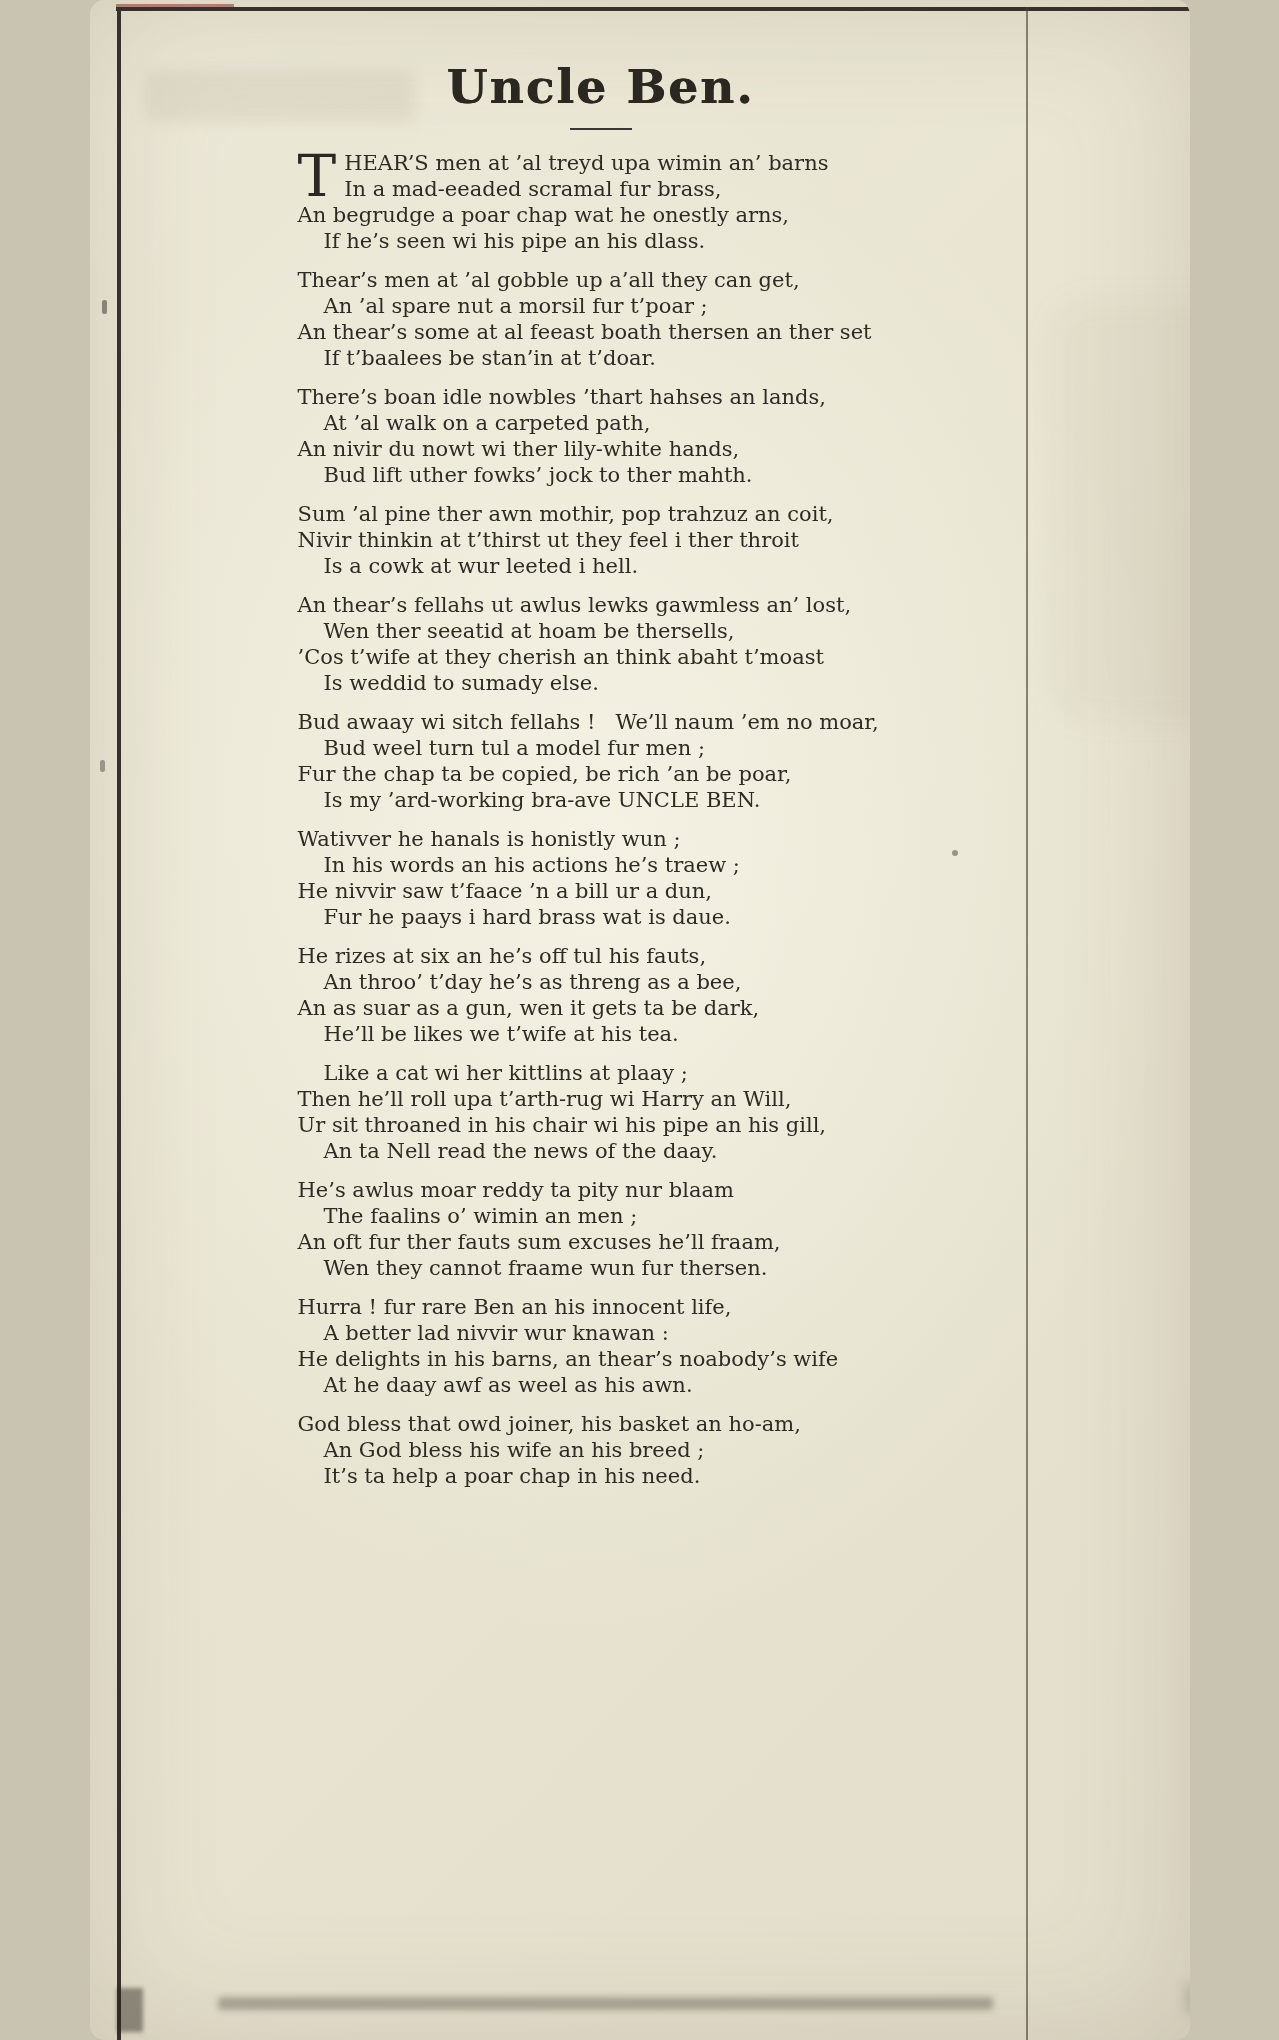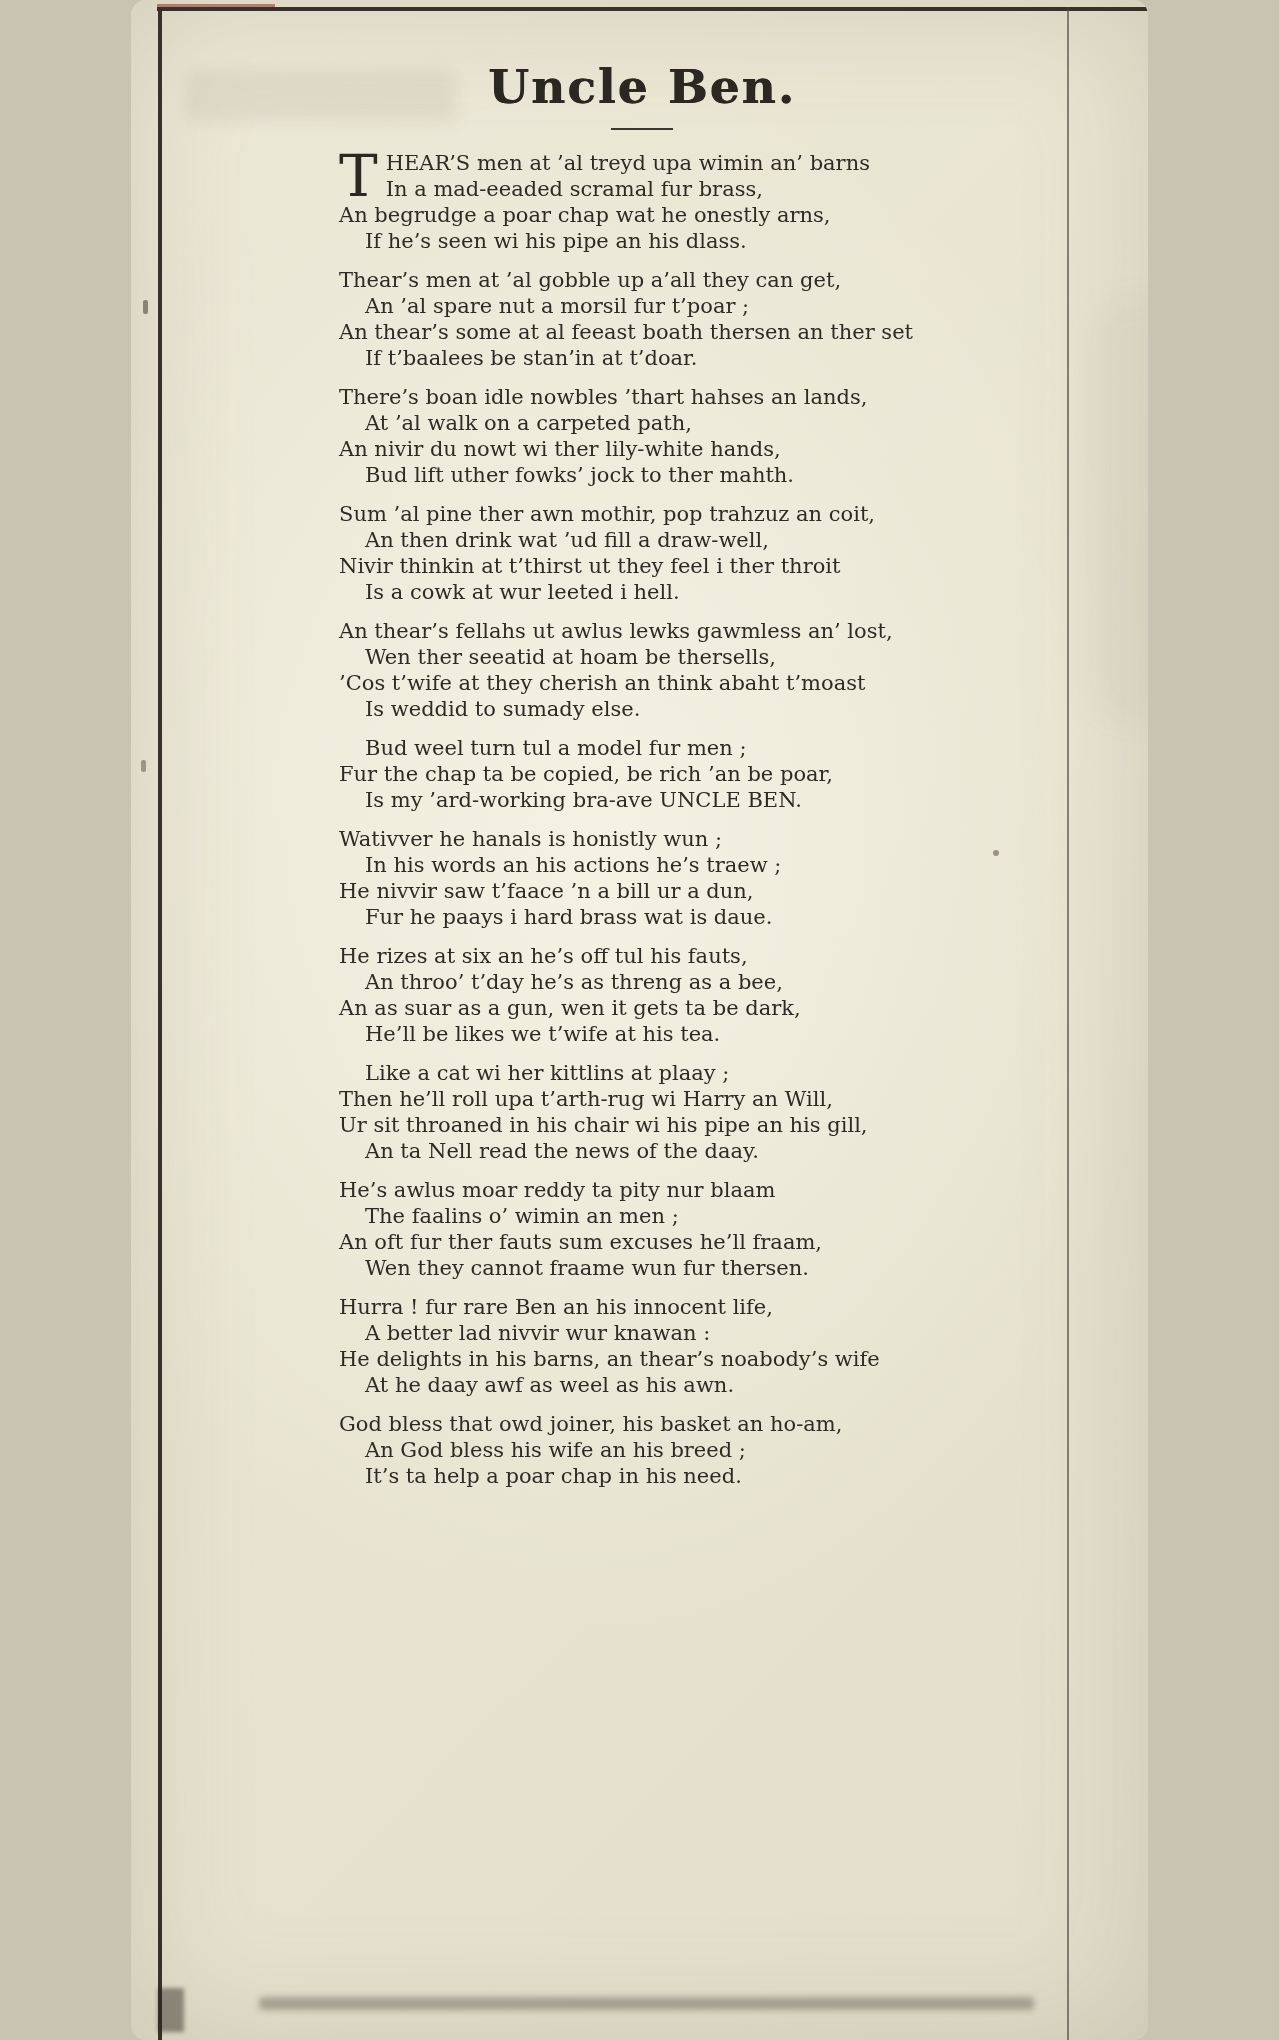--- a/index.html
+++ b/index.html
@@ -1,18 +1,18 @@
 <!DOCTYPE html>
 <html><head>
 <meta charset="utf-8">
 <style>
   html, body { margin: 0; padding: 0; background: #c9c4b2; }
   .page {
     position: relative;
-    width: 1017px;
+    width: 1100px;
     height: 2040px;
     margin: 0 auto;
     overflow: hidden;
     font-family: "DejaVu Serif", serif;
     color: #2e2b25;
     background:
       radial-gradient(ellipse 820px 1100px at 46% 42%, rgba(255,253,243,0.55), rgba(255,253,243,0) 72%),
       linear-gradient(135deg, #ece8d7 0%, #e8e4d1 48%, #e2decb 100%);
     box-shadow: inset 0 0 130px rgba(110,95,70,0.20);
     border-radius: 15px;
@@ -97,31 +97,31 @@
           <p class="line indent">If t’baalees be stan’in at t’doar.</p>
         </div>
         <div class="stanza">
           <p class="line flush">There’s boan idle nowbles ’thart hahses an lands,</p>
           <p class="line indent">At ’al walk on a carpeted path,</p>
           <p class="line flush">An nivir du nowt wi ther lily-white hands,</p>
           <p class="line indent">Bud lift uther fowks’ jock to ther mahth.</p>
         </div>
         <div class="stanza">
           <p class="line flush">Sum ’al pine ther awn mothir, pop trahzuz an coit,</p>
-          <p class="line indent">An then drink wat ’ud fill a draw-well,</p>
           <p class="line flush">Nivir thinkin at t’thirst ut they feel i ther throit</p>
           <p class="line indent">Is a cowk at wur leeted i hell.</p>
         </div>
         <div class="stanza">
           <p class="line flush">An thear’s fellahs ut awlus lewks gawmless an’ lost,</p>
           <p class="line indent">Wen ther seeatid at hoam be thersells,</p>
           <p class="line flush">’Cos t’wife at they cherish an think abaht t’moast</p>
           <p class="line indent">Is weddid to sumady else.</p>
         </div>
         <div class="stanza">
+          <p class="line flush">Bud awaay wi sitch fellahs !   We’ll naum ’em no moar,</p>
           <p class="line indent">Bud weel turn tul a model fur men ;</p>
           <p class="line flush">Fur the chap ta be copied, be rich ’an be poar,</p>
           <p class="line indent">Is my ’ard-working bra-ave UNCLE BEN.</p>
         </div>
         <div class="stanza">
           <p class="line flush">Wativver he hanals is honistly wun ;</p>
           <p class="line indent">In his words an his actions he’s traew ;</p>
           <p class="line flush">He nivvir saw t’faace ’n a bill ur a dun,</p>
           <p class="line indent">Fur he paays i hard brass wat is daue.</p>
         </div>

